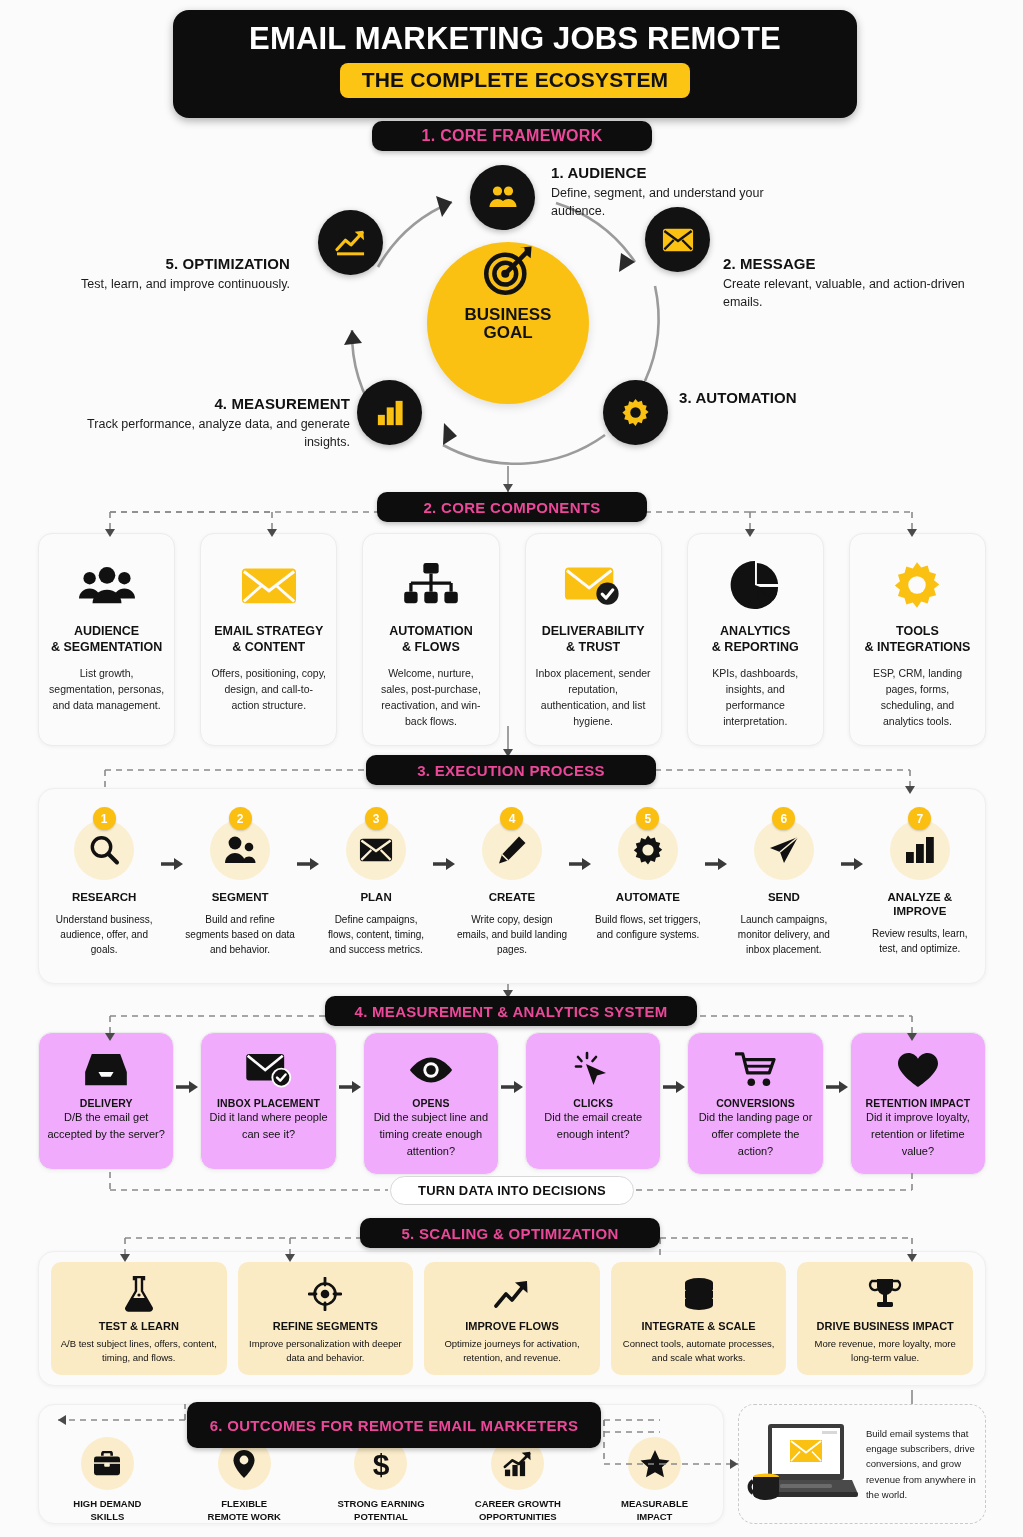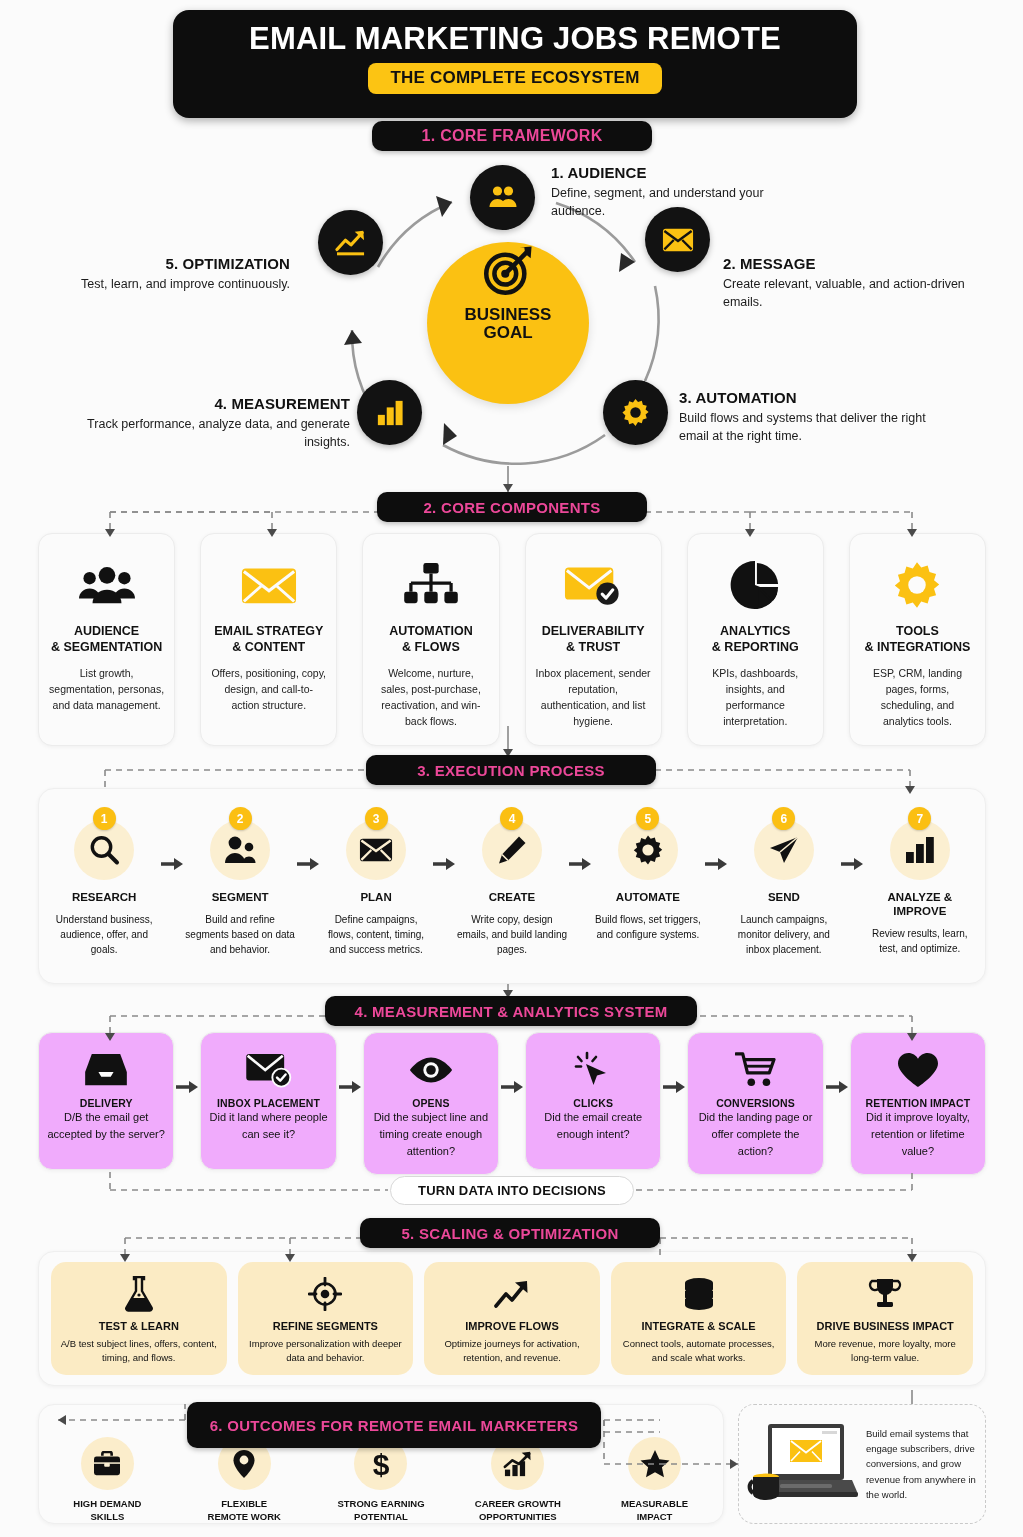--- a/index.html
+++ b/index.html
@@ -35,21 +35,21 @@
   }
   .title-main {
     color: #fff; font-size: 31px; font-weight: 700; letter-spacing: .2px;
     line-height: 1;
   }
   .title-sub-wrap {
     margin-top: 9px;
     background: #FCC413; border-radius: 8px;
     padding: 5px 22px 6px 22px;
   }
-  .title-sub { color: #111; font-size: 17px; font-weight: 700; letter-spacing: .2px; }
+  .title-sub { color: #111; font-size: 21px; font-weight: 700; letter-spacing: .2px; }
 
   
   .sec1-head { position: absolute; left: 372px; top: 121px; width: 280px; height: 30px; font-size: 16px; }
 
   
   .framework { position: absolute; left: 0; top: 155px; width: 1023px; height: 330px; }
   .fw-svg { position: absolute; left: 0; top: 0; }
   .node {
     position: absolute; border-radius: 50%;
     background: #121212; display: flex; align-items: center; justify-content: center;
@@ -139,21 +139,21 @@
 
   
   .sec5-head { position: absolute; left: 360px; top: 1218px; width: 300px; height: 30px; font-size: 15px; }
   .scale-panel {
     position: absolute; left: 38px; top: 1251px; width: 948px; height: 135px;
     background: #fbfbfb; border: 1px solid #efefef; border-radius: 16px;
     box-shadow: 0 1px 4px rgba(0,0,0,.05);
     display: flex; gap: 11px; padding: 10px 12px;
   }
   .scale-card {
-    flex: 1; background: #FBEBC4; border-radius: 15px;
+    flex: 1; background: #FBEBC4; border-radius: 10px;
     display: flex; flex-direction: column; align-items: center; padding: 13px 8px 8px 8px;
   }
   .scale-icon { height: 38px; display: flex; align-items: center; justify-content: center; }
   .scale-title { font-size: 11px; font-weight: 700; text-align: center; margin-top: 7px; }
   .scale-desc { font-size: 9.5px; line-height: 1.52; text-align: center; margin-top: 5px; }
 
   
   .sec6-head { position: absolute; left: 187px; top: 1402px; width: 414px; height: 46px; font-size: 15px; }
   .out-panel {
     position: absolute; left: 38px; top: 1404px; width: 686px; height: 120px;
@@ -318,21 +318,20 @@
     <div class="fw-text t-aud">
       <div class="fw-title">1. AUDIENCE</div>
       <div class="fw-desc">Define, segment, and understand your audience.</div>
     </div>
     <div class="fw-text t-msg">
       <div class="fw-title">2. MESSAGE</div>
       <div class="fw-desc">Create relevant, valuable, and action-driven emails.</div>
     </div>
     <div class="fw-text t-auto">
       <div class="fw-title">3. AUTOMATION</div>
-      <div class="fw-desc">Build flows and systems that deliver the right email at the right time.</div>
     </div>
     <div class="fw-text t-meas">
       <div class="fw-title">4. MEASUREMENT</div>
       <div class="fw-desc">Track performance, analyze data, and generate insights.</div>
     </div>
     <div class="fw-text t-opt">
       <div class="fw-title">5. OPTIMIZATION</div>
       <div class="fw-desc">Test, learn, and improve continuously.</div>
     </div>
   </div>

